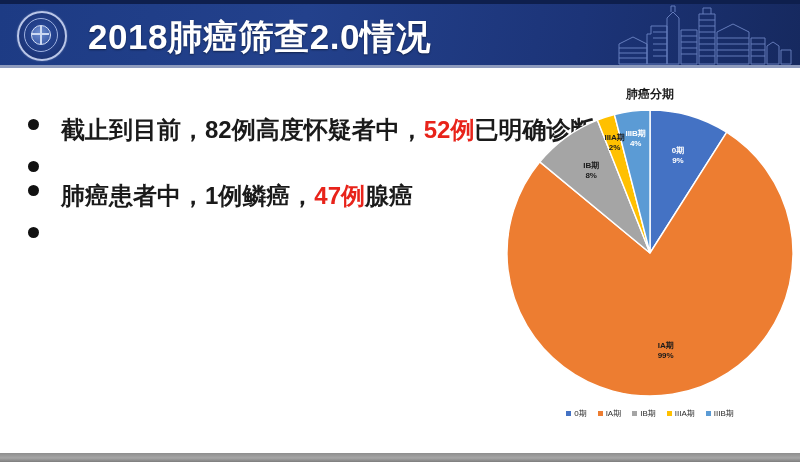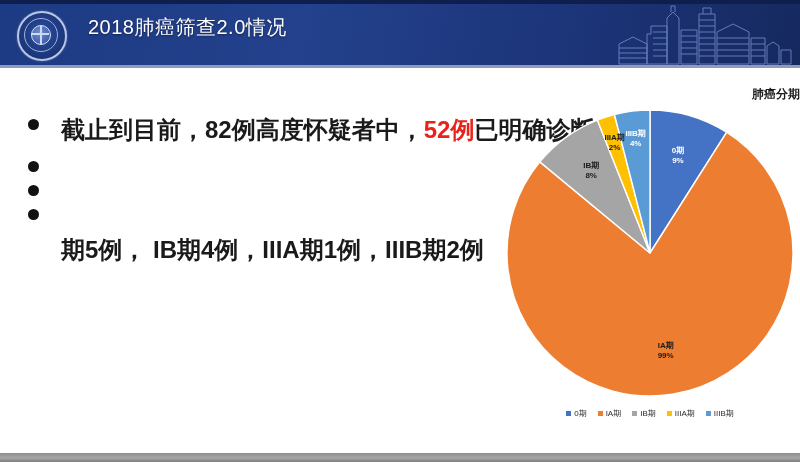--- a/index.html
+++ b/index.html
@@ -71,22 +71,22 @@
     content: "";
     position: absolute;
     left: -1.5px; top: 7px;
     width: 18px; height: 2px;
     background: #cdd9f2;
   }
 
   #title {
     position: absolute;
     left: 88px; top: 14px;
-    font-size: 20px;
-    font-weight: normal;
+    font-size: 35px;
+    font-weight: bold;
     color: #ffffff;
     letter-spacing: 0.5px;
     text-shadow: 0 1px 2px rgba(0,0,0,0.45);
     white-space: nowrap;
   }
 
   
   #skyline {
     position: absolute;
     right: 4px; top: 4px;
@@ -129,21 +129,21 @@
   
   #chart {
     position: absolute;
     left: 500px; top: 86px;
     width: 300px; height: 360px;
   }
   #chart-title {
     position: absolute;
     left: 0; top: 0;
     width: 300px;
-    text-align: right;
+    text-align: center;
     font-size: 12px;
     font-weight: bold;
     color: #1a1a1a;
   }
   #pie-wrap {
     position: absolute;
     left: 5px; top: 22px;
     width: 290px; height: 290px;
   }
   #pie-svg { display: block; }
@@ -235,27 +235,24 @@
   <div id="bullets">
       <div class="bullet-row">
         <span class="bullet-dot"></span>
         <span class="bullet-text"><span>截止到目前，82例高度怀疑者中，</span><span class="hl" style="color: rgb(232, 35, 26);">52例</span><span>已明确诊断</span></span>
       </div>
       <div class="bullet-row">
         <span class="bullet-dot"></span>
       </div>
       <div class="bullet-row">
         <span class="bullet-dot"></span>
+        <span class="bullet-text"><span>肺癌患者中，1例鳞癌，</span><span class="hl" style="color: rgb(232, 35, 26);">47例</span><span>腺癌</span></span>
       </div>
       <div class="bullet-row">
         <span class="bullet-dot"></span>
-      </div>
-      <div class="bullet-row cont-row">
-        <span class="bullet-dot hidden"></span>
-        <span class="bullet-text"><span>期5例， IB期4例，IIIA期1例，IIIB期2例</span></span>
       </div>
     </div>
 
   <div id="chart">
     <div id="chart-title">肺癌分期</div>
 
     <div id="pie-wrap">
       <svg id="pie-svg" width="290" height="290" viewBox="0 0 290 290">
         <g id="pie-slices">
             <path d="M 145 145 L 145 2 A 143 143 0 0 1 221.62323168199651 24.26110665321184 Z" fill="#4472C4" stroke="#ffffff" stroke-width="1.4"></path>

